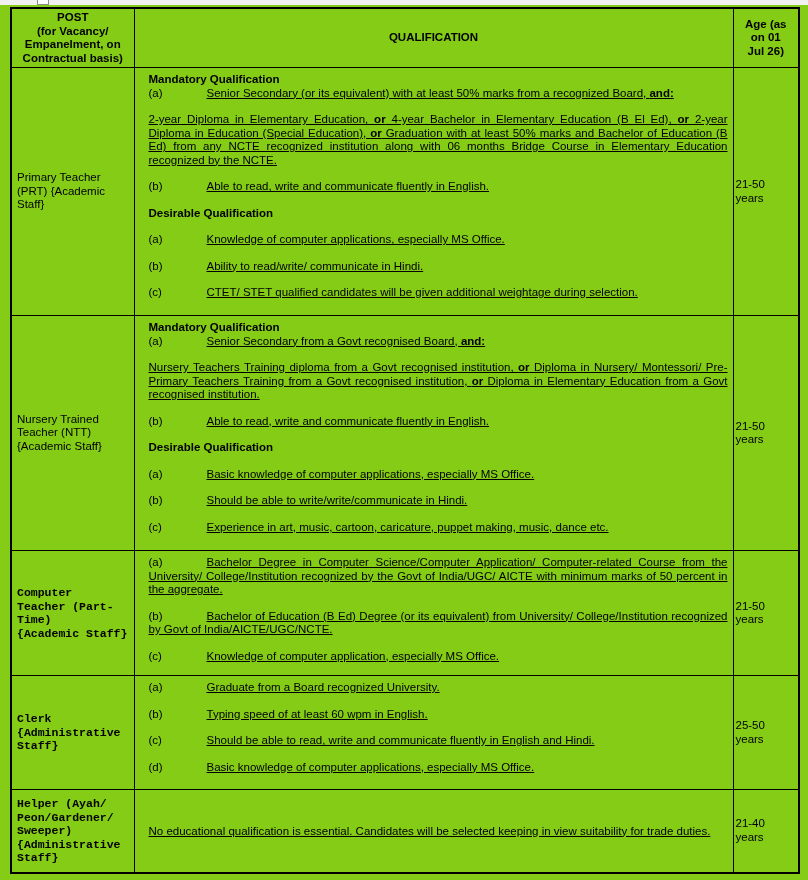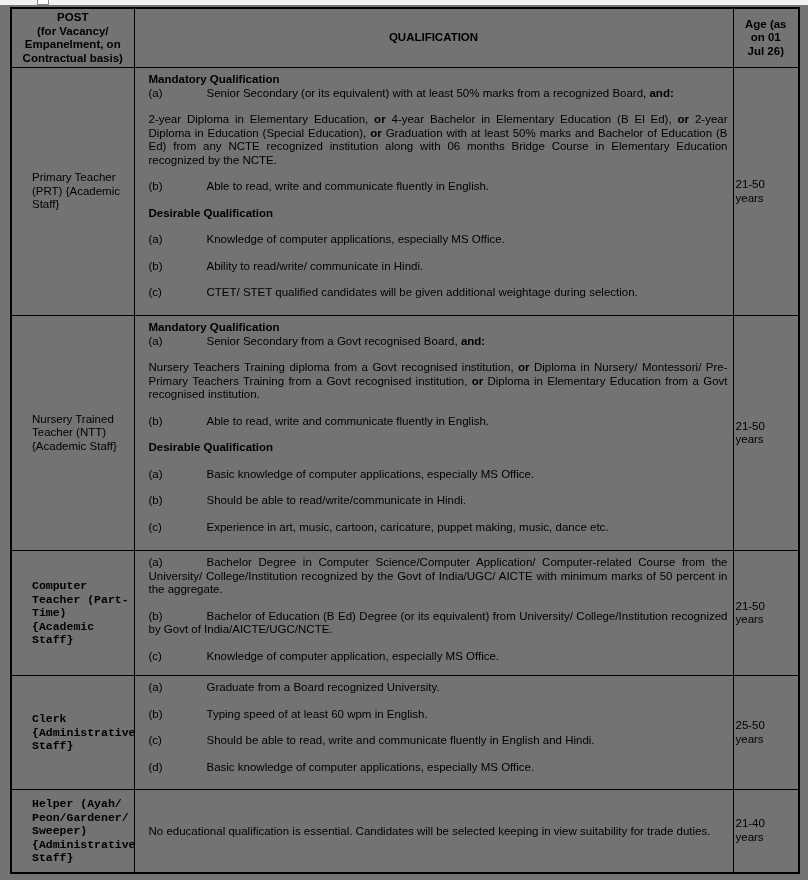--- a/index.html
+++ b/index.html
@@ -56,44 +56,44 @@
   tbody tr:nth-child(5) { height: 83px; }
   th {
     font-weight: bold;
     text-align: center;
     white-space: pre-line;
     padding: 2px 3px;
   }
   td.col-post {
     vertical-align: middle;
     white-space: pre-line;
-    padding-left: 20px;
+    padding-left: 5px;
   }
   td.col-post.bold { font-weight: bold; font-family: Liberation Mono, monospace; }
   td.col-qual {
     vertical-align: top;
     padding: 5px 5px 4px 14px;
   }
   td.col-qual.vmid { vertical-align: middle; }
   td.col-age {
     vertical-align: middle;
     text-align: left;
     white-space: pre-line;
     padding: 2px 2px;
   }
   .qblock { margin-top: 13px; }
   .qblock:first-child, .qblock.tight { margin-top: 0; }
   .qheading { font-weight: bold; }
-  .qitem, .qpara { text-align: justify; }
+  .qitem, .qpara { text-align: justify; text-decoration: underline; }
   .ilabel { display: inline-block; width: 58px; }
 </style>
 </head>
 <body>
 
-<div id="page" style="background: #737373;">
+<div id="page" style="background: #84cc16;">
   <div id="top-strip" style="background: rgb(241, 241, 241);"></div>
   <div id="checkbox-fragment"></div>
 
   <table id="main-table">
     <colgroup>
       <col class="c-post">
       <col class="c-qual">
       <col class="c-age">
     </colgroup>
     <thead>
@@ -130,21 +130,21 @@
           <td class="col-post">Nursery Trained
 Teacher (NTT)
 {Academic Staff}</td>
           <td class="col-qual">
             <div class=" qblock qheading">Mandatory Qualification</div>
             <div class="tight qblock qitem"><span class="ilabel">(a)</span><span>Senior Secondary from a Govt recognised Board, </span><b>and:</b></div>
             <div class=" qblock qpara"><span>Nursery Teachers Training diploma from a Govt recognised institution, </span><b>or</b><span> Diploma in Nursery/ Montessori/ Pre-Primary Teachers Training from a Govt recognised institution, </span><b>or</b><span> Diploma in Elementary Education from a Govt recognised institution.</span></div>
             <div class=" qblock qitem"><span class="ilabel">(b)</span><span>Able to read, write and communicate fluently in English.</span></div>
             <div class=" qblock qheading">Desirable Qualification</div>
             <div class=" qblock qitem"><span class="ilabel">(a)</span><span>Basic knowledge of computer applications, especially MS Office.</span></div>
-            <div class=" qblock qitem"><span class="ilabel">(b)</span><span>Should be able to read/write/communicate in Hindi.</span></div>
+            <div class=" qblock qitem"><span class="ilabel">(b)</span><span>Should be able to write/write/communicate in Hindi.</span></div>
             <div class=" qblock qitem"><span class="ilabel">(c)</span><span>Experience in art, music, cartoon, caricature, puppet making, music, dance etc.</span></div>
           </td>
           <td class="col-age">21-50
 years</td>
         </tr>
         <tr>
           <td class="col-post bold">Computer
 Teacher (Part-
 Time)
 {Academic Staff}</td>

